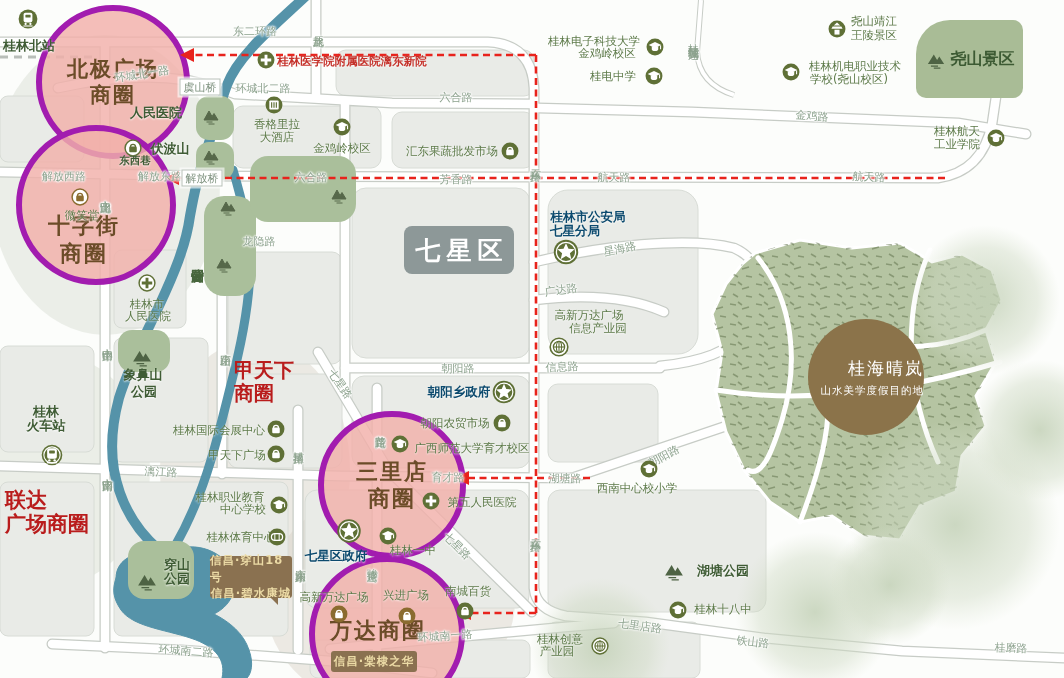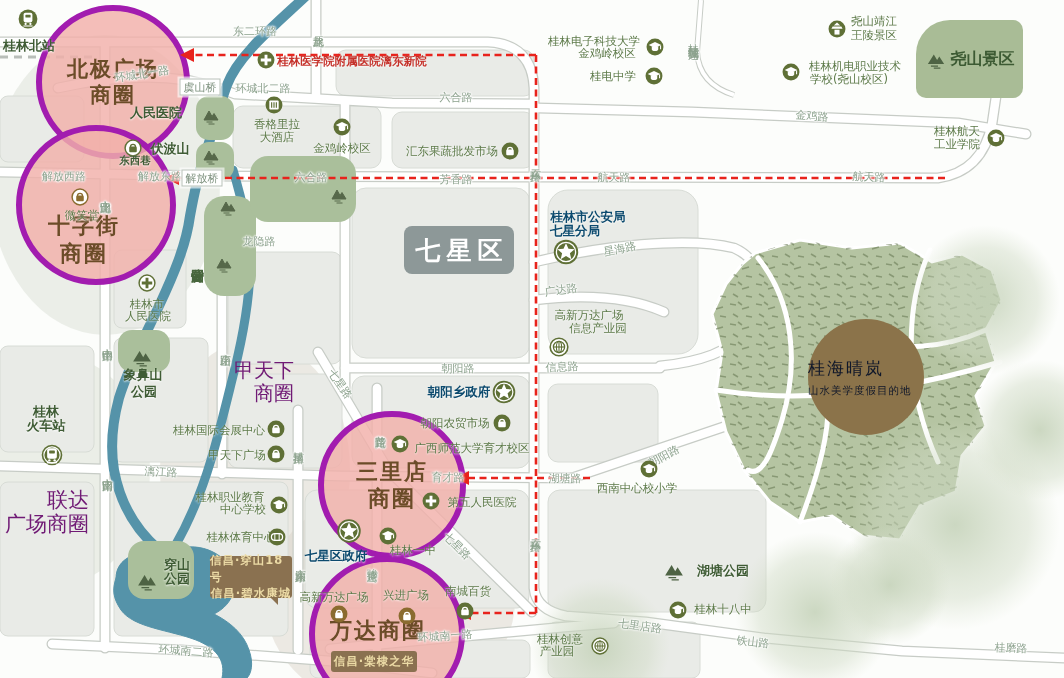--- a/index.html
+++ b/index.html
@@ -20,35 +20,35 @@
   .poi.bv{writing-mode:vertical-rl;text-orientation:upright;font-size:13px;font-weight:bold;color:#47663c}
   .badge{position:absolute;transform:translate(-50%,-50%);line-height:0;z-index:7}
   .bridge{position:absolute;transform:translate(-50%,-50%);z-index:7;background:#fff;
     border:1px solid #b9c2b9;color:#7d917e;font-size:11px;padding:0 3px;line-height:15px;
     box-shadow:0 0 0 2px rgba(255,255,255,.6)}
   
   .bizcircle{position:absolute;border-radius:50%;background:rgba(241,176,170,.82);
     border:6px solid #a21caf;z-index:5;display:flex;align-items:center;justify-content:center}
   .bizcircle .txt{font-weight:bold;color:#6b4c28;text-align:center;line-height:1.25;letter-spacing:2px}
   
-  .big-area{position:absolute;z-index:6;font-weight:normal;color:#701a75;text-align:right;
+  .big-area{position:absolute;z-index:6;font-weight:bold;color:#b91c1c;text-align:left;
     line-height:1.15;white-space:nowrap;transform:translate(-50%,-50%)}
   
   #qixing-box{position:absolute;left:404px;top:226px;width:110px;height:48px;background:#8d9898;
     border-radius:8px;z-index:6;display:flex;align-items:center;justify-content:center;
     color:#fff;font-size:25px;font-weight:bold;letter-spacing:6px;padding-left:6px;box-sizing:border-box}
   #yaoshan-box{position:absolute;left:916px;top:20px;width:107px;height:78px;background:#a9bc96;
     border-radius:34px 10px 10px 10px;z-index:4;display:flex;align-items:center;justify-content:center;gap:4px;
     color:#3c5a33;font-size:16px;font-weight:bold}
   #qixingjing-box{position:absolute;left:236px;top:194px;width:78px;height:54px;background:#a9bc96;
     border-radius:10px;z-index:4;display:flex;flex-direction:column;align-items:center;justify-content:center;
     color:#3c5a33;font-size:13.5px;font-weight:bold;letter-spacing:1px}
   #resort-circle{position:absolute;left:808px;top:319px;width:116px;height:116px;border-radius:50%;
-    background:#8b734a;z-index:6;display:flex;flex-direction:column;align-items:flex-start;justify-content:center;
-    color:#0f172a;text-align:center}
+    background:#8b734a;z-index:6;display:flex;flex-direction:column;align-items:flex-end;justify-content:center;
+    color:#ffffff;text-align:center}
   #resort-circle .t1{font-size:17px;letter-spacing:2px;margin-bottom:4px}
   #resort-circle .t2{font-size:10.5px;letter-spacing:1px}
   
   .estate{position:absolute;background:#8a7150;color:#ecdba6;font-size:11.5px;font-weight:bold;
     z-index:8;border-radius:3px;display:flex;flex-direction:column;align-items:center;justify-content:center;
     line-height:1.45;letter-spacing:1px}
   .estate.tail::after{content:"";position:absolute;bottom:-7px;right:14px;border:4px solid transparent;
     border-top-color:#8a7150;border-right-color:#8a7150}
 </style>
 </head>

